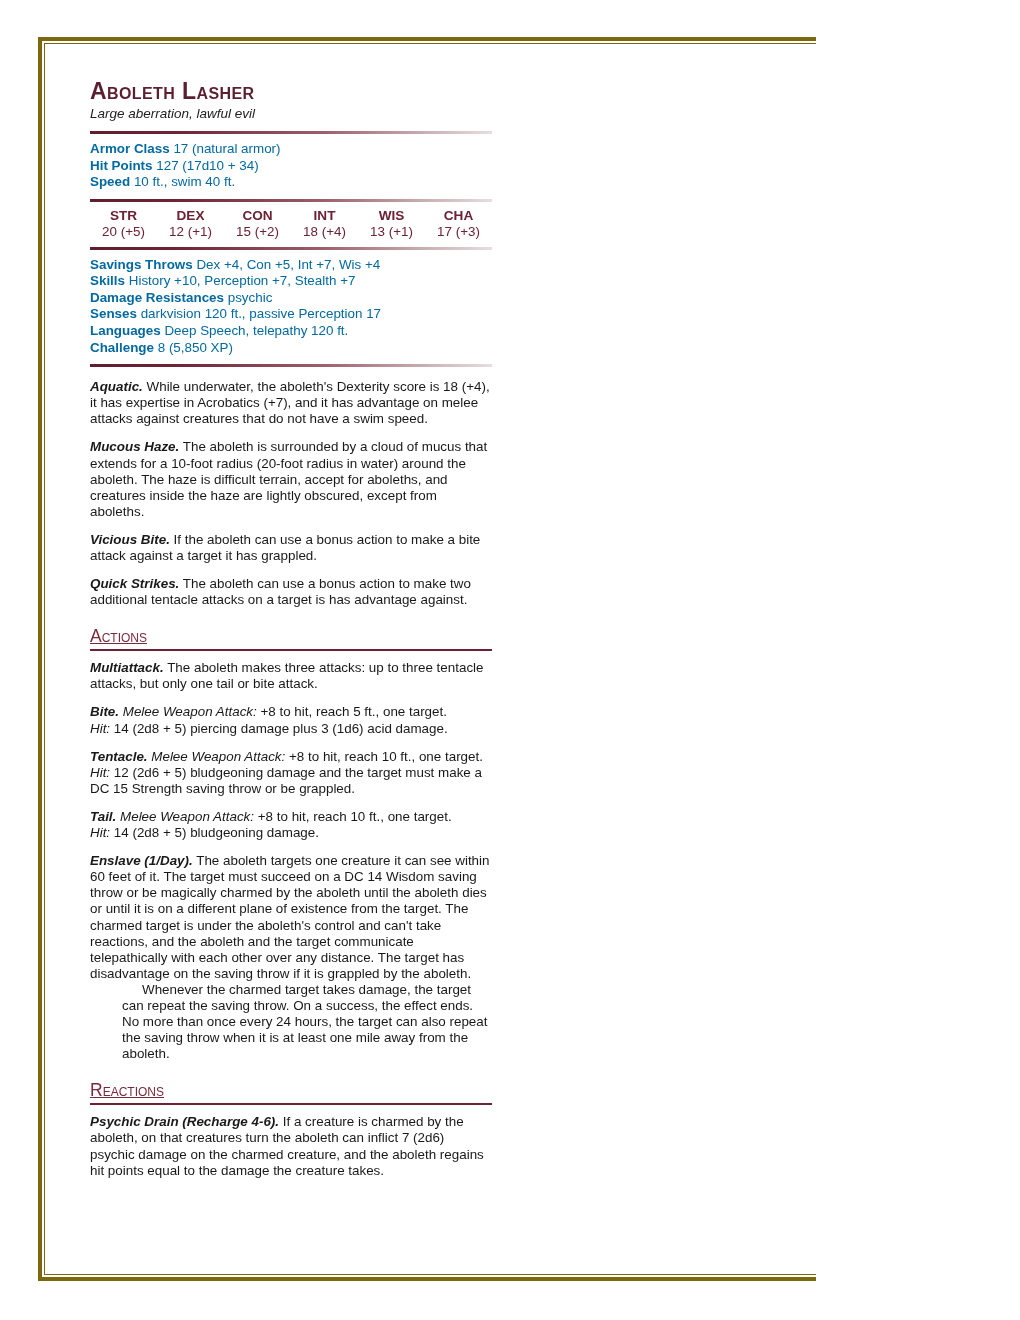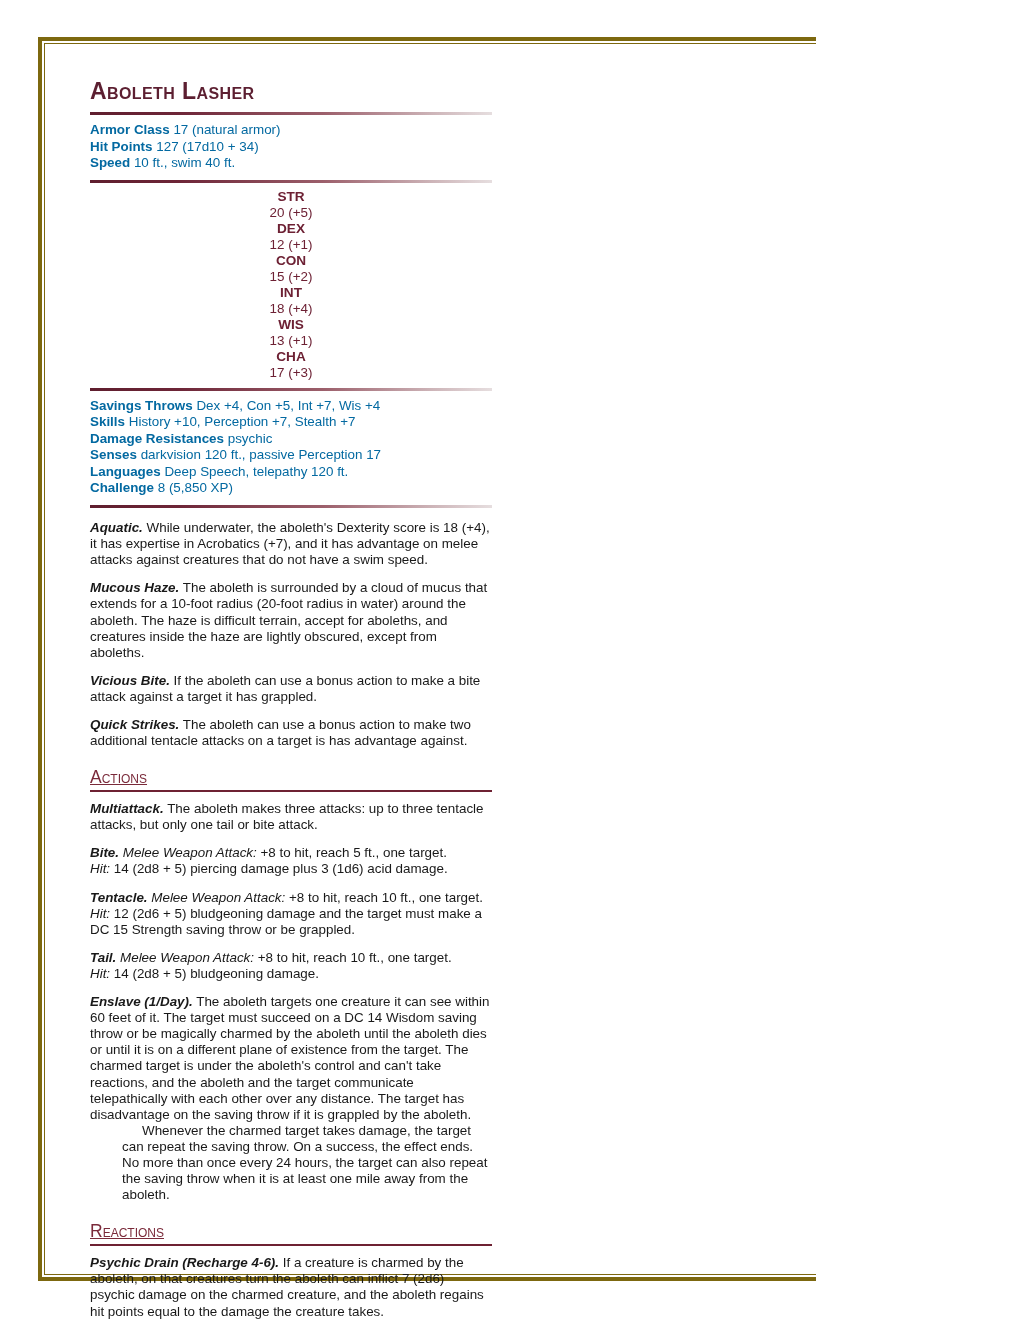--- a/index.html
+++ b/index.html
@@ -50,21 +50,21 @@
   .rule.r3 { margin-top: 7px; }
   .rule.r4 { margin-top: 8px; }
 
   .corestats { margin-top: 7px; }
   .statline { color: #0369a1; line-height: 16.5px; }
   .statline .lbl { font-weight: bold; }
 
   .abilities {
     margin-top: 6px;
     display: flex; width: 100%;
-    text-align: center; color: #6d2134; flex-direction: column;
+    text-align: center; color: #6d2134;
   }
   .ab { flex: 1 1 0; }
   .ab-name { font-weight: bold; font-size: 13.6px; line-height: 16px; }
   .ab-val { font-size: 13.4px; line-height: 16px; }
 
   .details { margin-top: 7px; }
   .detailline { color: #0369a1; line-height: 16.6px; }
   .detailline .lbl { font-weight: bold; }
 
   .traits { margin-top: 0; }
@@ -88,20 +88,21 @@
 </style>
 </head>
 <body>
 
 <div class="page">
   <div class="frame"></div>
 
   <div class="content">
 
     <h1 class="title">Aboleth Lasher</h1>
+    <div class="subtitle">Large aberration, lawful evil</div>
 
     <div class="rule r1"></div>
 
     <div class="corestats">
       <div class="statline">
         <span class="lbl">Armor Class</span>
         <span>17 (natural armor)</span>
       </div>
       <div class="statline">
         <span class="lbl">Hit Points</span>

